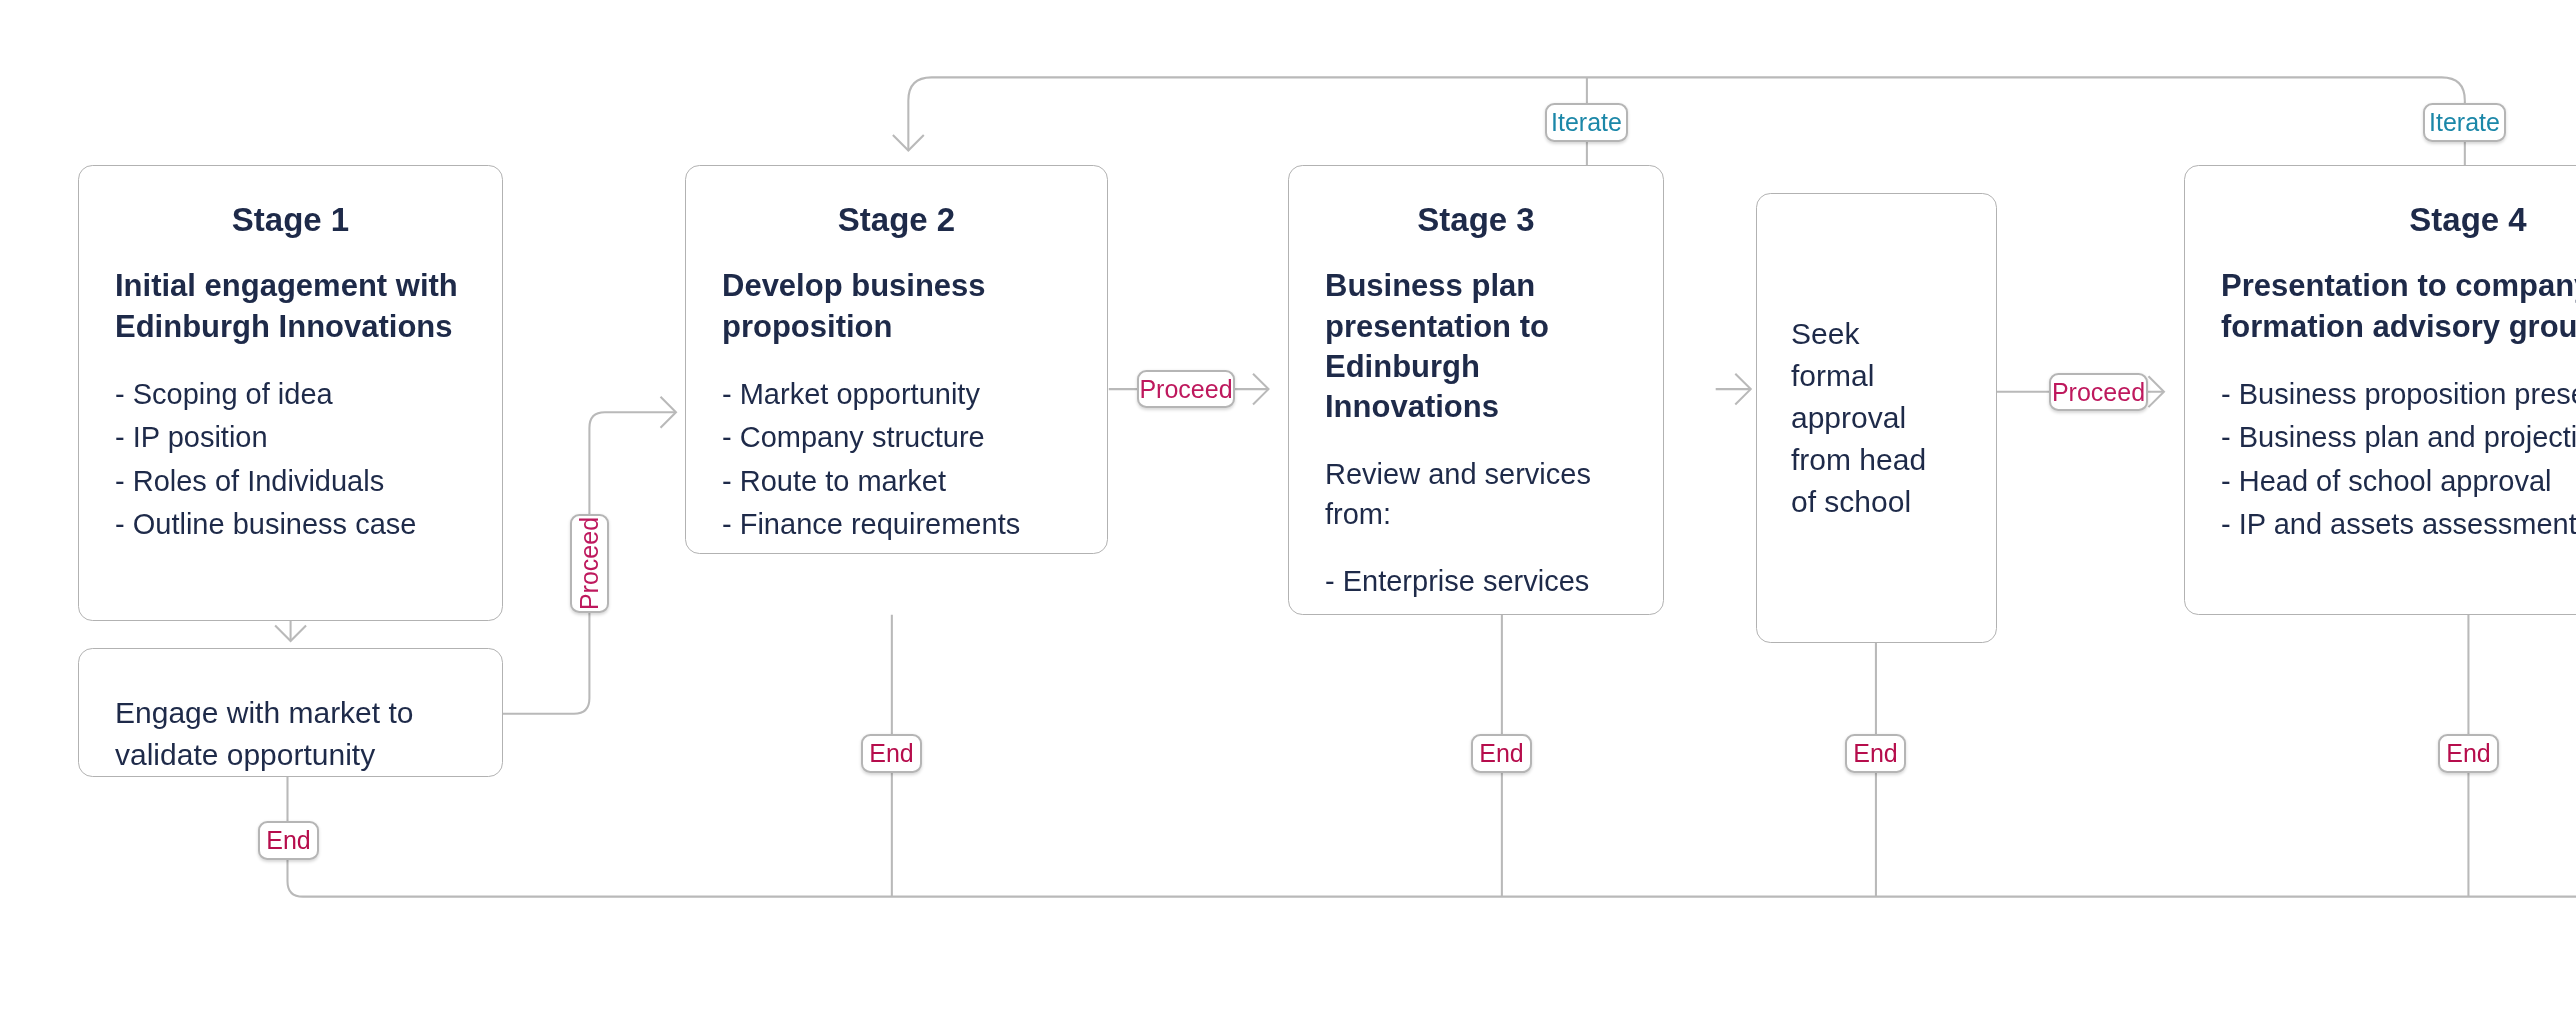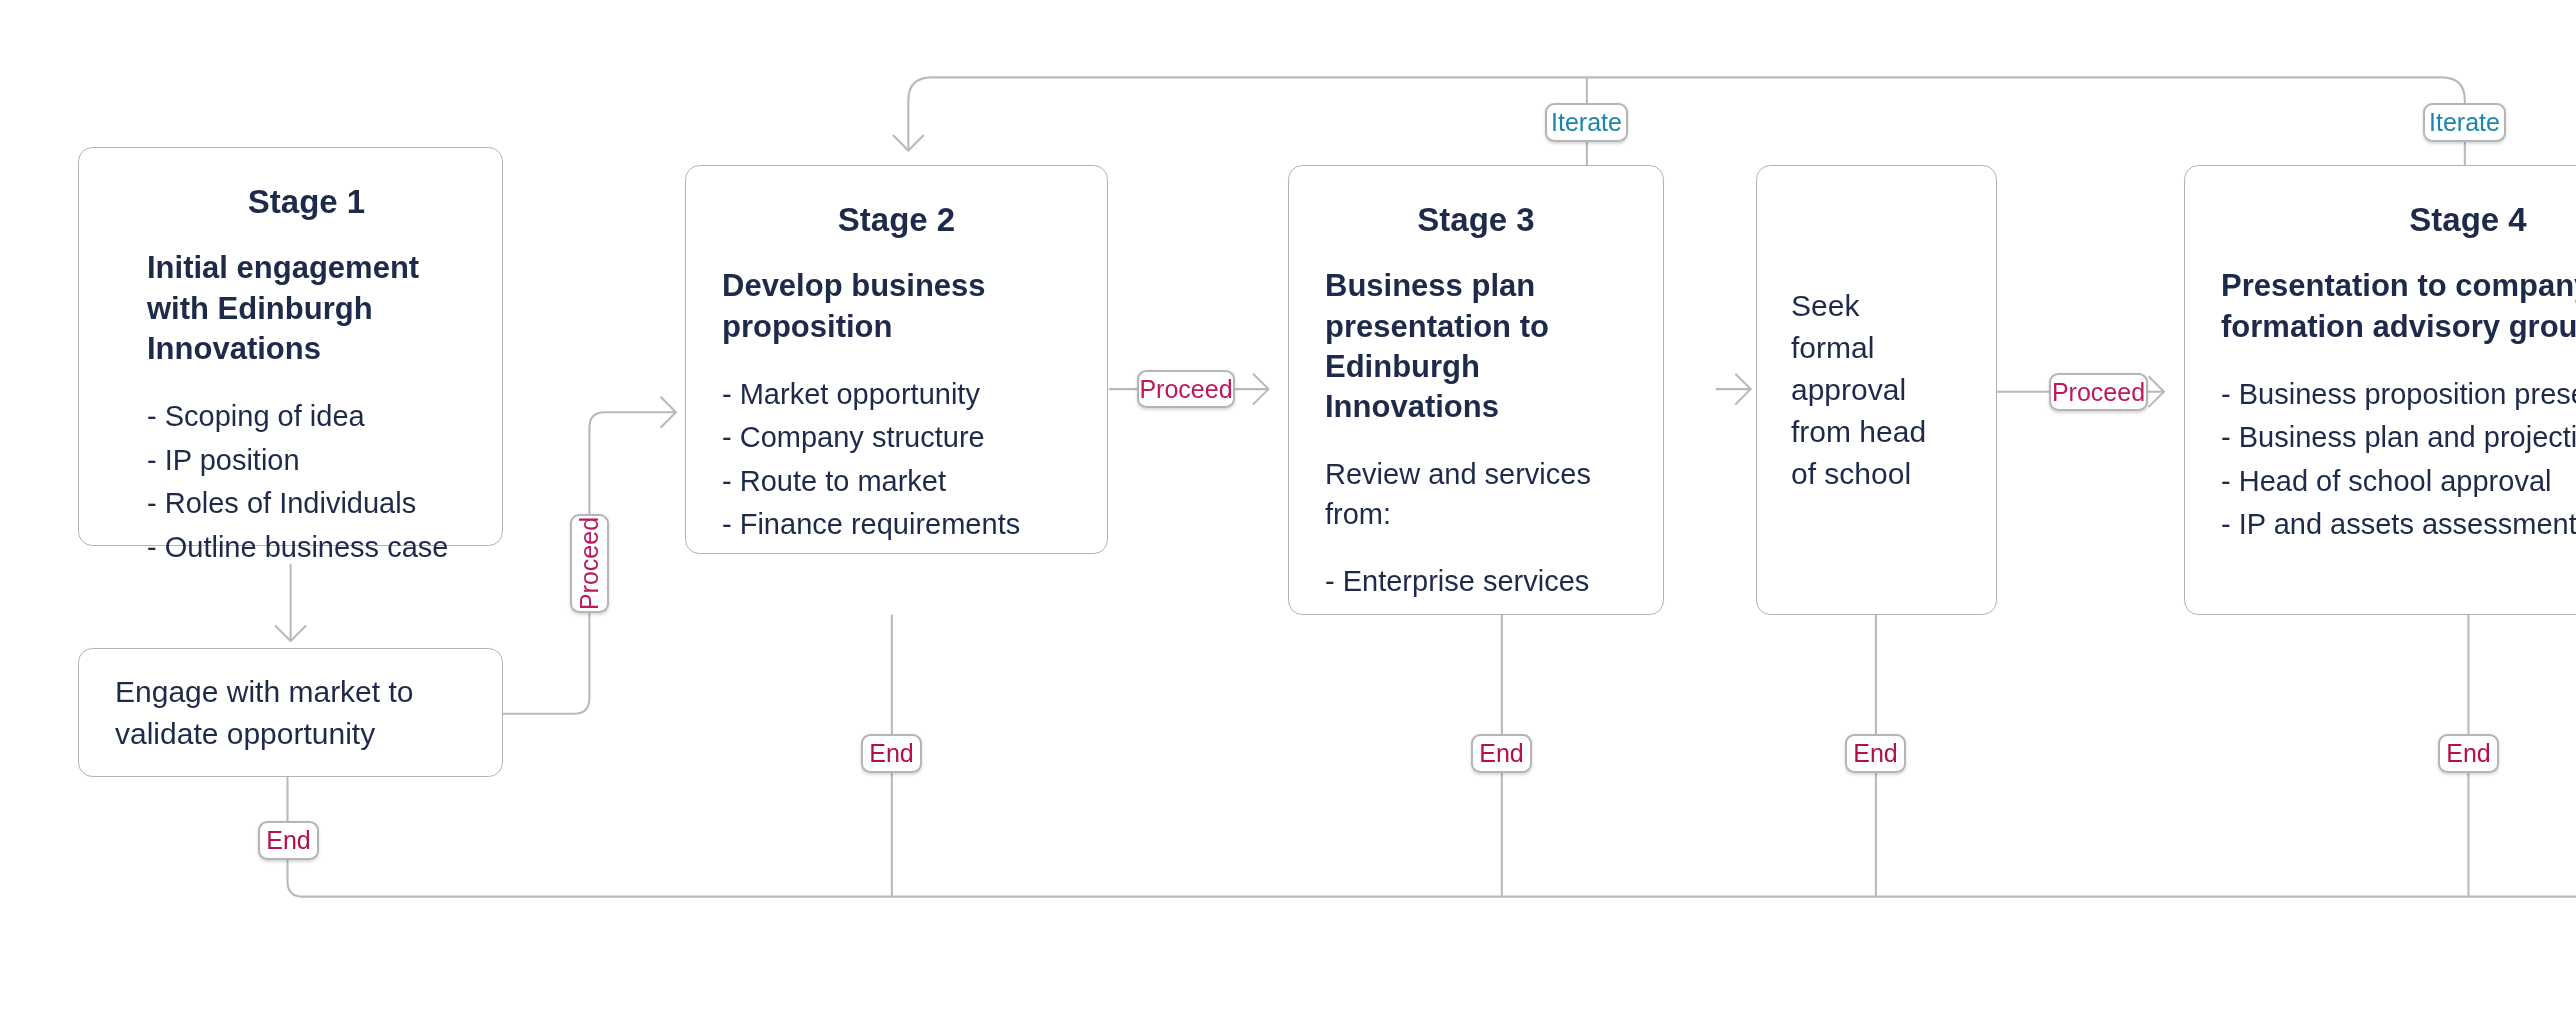--- a/index.html
+++ b/index.html
@@ -34,22 +34,22 @@
     max-width:289px;
   }
   .bullets{
     margin:26px 36px 0 36px;
     font-size:29px;line-height:1.5;
   }
   .centered-text{
     display:flex;align-items:center;
     font-size:30px;line-height:1.4;
   }
-  #engage-box{padding:0 36px;}
-  #seek-box{padding:0 52px 0 34px;}
+  #engage-box{padding:0 36px;align-items:flex-end;}
+  #seek-box{padding:0 52px 0 34px;margin-top:28px;}
   .label{
     position:absolute;z-index:3;
     background:#ffffff;
     border:2.1px solid #b5b5b5;
     border-radius:9.3px;
     box-sizing:border-box;
     display:flex;align-items:center;justify-content:center;
     font-size:25px;
     box-shadow:0 1.5px 3.1px rgba(0,0,0,0.16);
     white-space:nowrap;
@@ -93,21 +93,21 @@
     <path d="M3080 150 V320"></path>
 
     <path d="M558 1507 V1710 Q558 1740 588 1740 H5688"></path>
     <path d="M5658 1710 L5688 1740 L5658 1770"></path>
     <path d="M1731 1193 V1740"></path>
     <path d="M2915 1193 V1740"></path>
     <path d="M3641 1193 V1740"></path>
     <path d="M4791 1193 V1740"></path>
   </svg>
 
-  <div class="box" id="stage1-box" style="left:78px;top:147px;width:425px;height:399px;padding-left:32px;">
+  <div class="box" id="stage1-box" style="left:78px;top:165px;width:425px;height:456px;">
     <div class="stage-title">Stage 1</div>
     <div class="stage-subtitle">Initial engagement with Edinburgh Innovations</div>
     <div class="bullets">
       <div>- Scoping of idea</div>
       <div>- IP position</div>
       <div>- Roles of Individuals</div>
       <div>- Outline business case</div>
     </div>
   </div>
 

